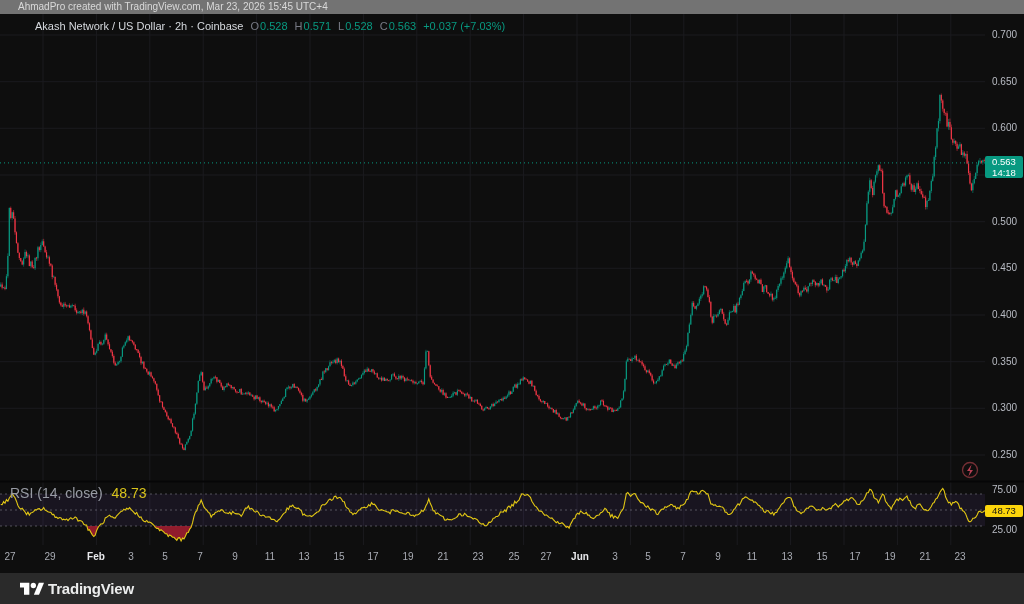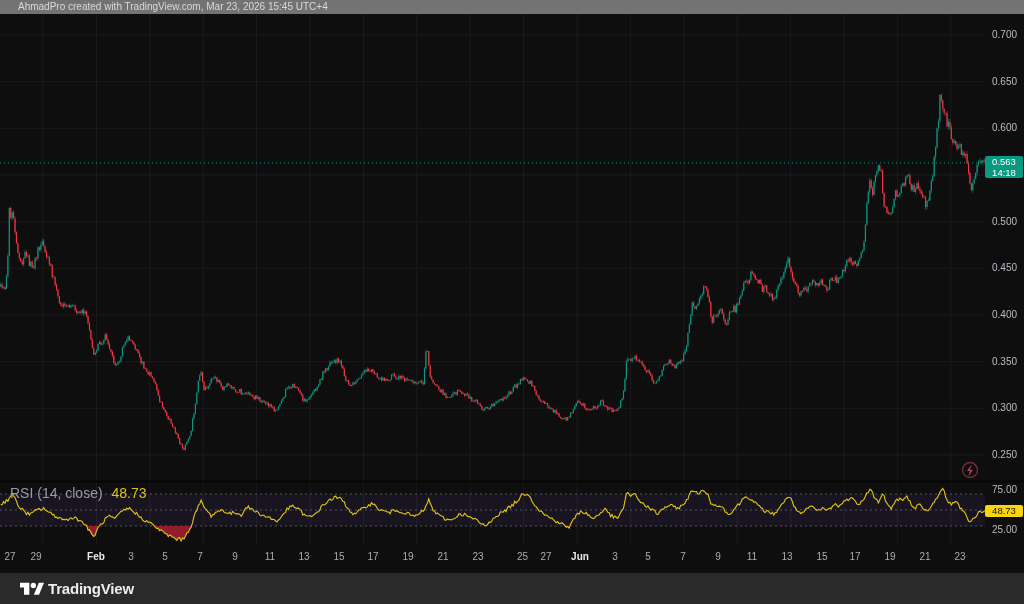--- a/index.html
+++ b/index.html
@@ -100,20 +100,23 @@
       </g>
       <g clip-path="url(#cpR)">
         <polyline points="0.72,490.55 2.15,490.62 3.58,487.61 5.01,489.25 6.44,485.65 7.87,487.30 9.31,483.91 10.74,482.01 12.17,479.49 13.60,481.89 15.03,483.67 16.46,487.19 17.90,491.42 19.33,493.93 20.76,495.17 22.19,494.31 23.62,496.18 25.05,497.99 26.49,500.61 27.92,498.17 29.35,501.11 30.78,498.97 32.21,498.52 33.64,497.61 35.08,495.69 36.51,495.98 37.94,494.89 39.37,494.66 40.80,496.27 42.23,495.46 43.67,493.52 45.10,496.16 46.53,496.84 47.96,497.64 49.39,498.30 50.82,498.29 52.26,500.54 53.69,500.35 55.12,503.35 56.55,503.12 57.98,504.49 59.41,503.60 60.85,503.81 62.28,505.86 63.71,505.21 65.14,505.90 66.57,505.01 68.01,506.66 69.44,504.91 70.87,503.66 72.30,505.04 73.73,504.38 75.16,503.00 76.60,503.90 78.03,506.99 79.46,506.62 80.89,506.83 82.32,507.61 83.75,510.35 85.19,511.04 86.62,511.10 88.05,516.34 89.48,515.75 90.91,518.37 92.34,520.88 93.78,522.55 95.21,521.26 96.64,516.42 98.07,513.49 99.50,511.52 100.93,509.87 102.37,509.95 103.80,508.79 105.23,503.93 106.66,503.38 108.09,502.08 109.52,501.21 110.96,502.64 112.39,502.86 113.82,503.87 115.25,504.12 116.68,501.82 118.11,500.42 119.55,498.96 120.98,497.43 122.41,496.98 123.84,495.25 125.27,496.14 126.70,494.22 128.14,495.27 129.57,493.57 131.00,495.37 132.43,496.82 133.86,498.38 135.29,500.19 136.73,498.50 138.16,501.72 139.59,503.38 141.02,502.98 142.45,505.91 143.88,507.19 145.32,507.76 146.75,506.46 148.18,508.36 149.61,507.97 151.04,508.80 152.47,510.01 153.91,511.27 155.34,513.34 156.77,514.38 158.20,514.32 159.63,516.65 161.06,515.71 162.50,516.81 163.93,518.07 165.36,519.79 166.79,519.78 168.22,522.58 169.65,520.96 171.09,521.73 172.52,523.10 173.95,523.26 175.38,524.77 176.81,526.37 178.24,523.87 179.68,523.66 181.11,526.88 182.54,523.93 183.97,524.86 185.40,522.16 186.84,518.73 188.27,518.45 189.70,515.14 191.13,513.30 192.56,508.65 193.99,502.32 195.43,498.17 196.86,496.73 198.29,491.31 199.72,490.04 201.15,486.10 202.58,489.57 204.02,493.21 205.45,494.83 206.88,496.17 208.31,498.36 209.74,499.19 211.17,503.12 212.61,500.77 214.04,500.40 215.47,498.16 216.90,498.02 218.33,496.80 219.76,497.25 221.20,495.70 222.63,496.09 224.06,498.17 225.49,498.93 226.92,499.03 228.35,499.52 229.79,498.11 231.22,500.40 232.65,497.36 234.08,498.92 235.51,499.64 236.94,499.84 238.38,499.80 239.81,500.44 241.24,502.22 242.67,499.93 244.10,496.69 245.53,493.99 246.97,494.17 248.40,491.86 249.83,495.28 251.26,494.37 252.69,495.17 254.12,497.37 255.56,498.13 256.99,496.91 258.42,498.49 259.85,501.17 261.28,501.88 262.71,501.13 264.15,501.40 265.58,503.22 267.01,502.92 268.44,502.69 269.87,503.09 271.30,505.40 272.74,505.41 274.17,505.43 275.60,506.94 277.03,507.69 278.46,505.95 279.89,504.97 281.33,502.70 282.76,500.68 284.19,499.09 285.62,498.40 287.05,493.93 288.48,495.43 289.92,491.90 291.35,492.50 292.78,491.07 294.21,493.22 295.64,493.89 297.07,494.41 298.51,494.15 299.94,495.63 301.37,496.61 302.80,501.07 304.23,500.03 305.66,501.57 307.10,502.05 308.53,502.01 309.96,501.54 311.39,502.54 312.82,501.86 314.26,500.41 315.69,499.28 317.12,498.08 318.55,497.72 319.98,495.63 321.41,491.64 322.85,490.53 324.28,490.97 325.71,489.96 327.14,488.51 328.57,486.07 330.00,484.93 331.44,486.29 332.87,485.63 334.30,482.40 335.73,482.18 337.16,484.48 338.59,483.69 340.03,483.28 341.46,485.02 342.89,487.46 344.32,487.79 345.75,492.59 347.18,494.11 348.62,494.88 350.05,498.13 351.48,498.47 352.91,500.67 354.34,499.11 355.77,499.74 357.21,498.03 358.64,496.07 360.07,495.68 361.50,493.87 362.93,493.78 364.36,493.20 365.80,493.92 367.23,493.20 368.66,490.65 370.09,492.03 371.52,488.67 372.95,490.42 374.39,490.21 375.82,491.90 377.25,494.26 378.68,496.16 380.11,496.19 381.54,495.62 382.98,496.24 384.41,496.82 385.84,497.21 387.27,497.99 388.70,498.05 390.13,499.70 391.57,496.14 393.00,495.54 394.43,496.67 395.86,497.33 397.29,496.72 398.72,498.03 400.16,498.74 401.59,498.86 403.02,499.42 404.45,499.84 405.88,500.10 407.31,498.30 408.75,498.54 410.18,501.10 411.61,501.46 413.04,501.04 414.47,502.39 415.90,500.86 417.34,500.94 418.77,500.28 420.20,498.97 421.63,496.37 423.06,497.45 424.49,495.42 425.93,491.73 427.36,489.26 428.79,484.84 430.22,489.30 431.65,492.19 433.09,496.68 434.52,496.86 435.95,499.96 437.38,498.90 438.81,500.16 440.24,501.24 441.68,501.91 443.11,502.43 444.54,506.02 445.97,506.15 447.40,505.01 448.83,505.66 450.27,505.57 451.70,505.95 453.13,504.90 454.56,504.57 455.99,503.60 457.42,502.56 458.86,499.90 460.29,499.90 461.72,501.98 463.15,501.79 464.58,499.40 466.01,500.65 467.45,502.43 468.88,502.66 470.31,503.06 471.74,503.75 473.17,505.08 474.60,504.34 476.04,505.05 477.47,505.90 478.90,508.09 480.33,509.44 481.76,510.13 483.19,509.72 484.63,511.63 486.06,511.78 487.49,510.88 488.92,508.17 490.35,508.37 491.78,507.25 493.22,504.14 494.65,503.95 496.08,502.43 497.51,502.44 498.94,501.41 500.37,497.92 501.81,498.00 503.24,498.08 504.67,495.85 506.10,497.64 507.53,493.30 508.96,492.02 510.40,493.86 511.83,490.51 513.26,491.89 514.69,487.29 516.12,489.20 517.55,487.32 518.99,486.18 520.42,482.60 521.85,479.92 523.28,480.07 524.71,481.40 526.14,480.97 527.58,480.50 529.01,481.93 530.44,483.31 531.87,487.18 533.30,489.55 534.73,491.90 536.17,492.58 537.60,494.67 539.03,497.03 540.46,497.15 541.89,497.49 543.32,499.71 544.76,501.39 546.19,500.83 547.62,501.88 549.05,503.44 550.48,504.26 551.91,503.94 553.35,505.53 554.78,507.21 556.21,508.69 557.64,507.51 559.07,509.62 560.51,509.45 561.94,508.66 563.37,509.97 564.80,511.66 566.23,513.21 567.66,512.51 569.10,514.21 570.53,510.18 571.96,507.64 573.39,504.72 574.82,504.59 576.25,500.55 577.69,499.20 579.12,500.23 580.55,497.11 581.98,498.07 583.41,499.45 584.84,499.69 586.28,498.47 587.71,501.06 589.14,500.97 590.57,503.25 592.00,503.91 593.43,504.59 594.87,503.70 596.30,501.81 597.73,501.27 599.16,501.08 600.59,498.64 602.02,498.24 603.46,496.64 604.89,494.26 606.32,495.36 607.75,498.29 609.18,498.54 610.61,502.89 612.05,500.42 613.48,504.04 614.91,501.96 616.34,503.22 617.77,504.46 619.20,501.62 620.64,498.27 622.07,496.39 623.50,494.23 624.93,487.01 626.36,479.55 627.79,478.57 629.23,480.36 630.66,482.42 632.09,480.76 633.52,479.78 634.95,479.57 636.38,481.94 637.82,484.96 639.25,486.66 640.68,488.63 642.11,488.67 643.54,489.40 644.97,491.89 646.41,493.28 647.84,491.81 649.27,494.11 650.70,496.20 652.13,494.98 653.56,495.82 655.00,496.61 656.43,500.17 657.86,500.66 659.29,498.16 660.72,496.19 662.15,494.99 663.59,495.24 665.02,492.72 666.45,493.43 667.88,492.25 669.31,491.79 670.74,490.33 672.18,490.69 673.61,492.63 675.04,492.13 676.47,494.82 677.90,493.48 679.34,494.80 680.77,491.30 682.20,491.25 683.63,490.59 685.06,489.24 686.49,485.45 687.93,485.31 689.36,480.12 690.79,477.51 692.22,476.94 693.65,477.67 695.08,477.72 696.52,477.52 697.95,480.19 699.38,479.78 700.81,477.24 702.24,476.29 703.67,477.04 705.11,478.11 706.54,479.86 707.97,479.81 709.40,484.91 710.83,490.02 712.26,490.12 713.70,491.44 715.13,490.73 716.56,492.22 717.99,492.49 719.42,492.17 720.85,492.74 722.29,492.90 723.72,494.39 725.15,498.26 726.58,498.32 728.01,500.53 729.44,500.47 730.88,499.73 732.31,498.30 733.74,495.50 735.17,494.30 736.60,491.71 738.03,489.85 739.47,491.11 740.90,488.19 742.33,484.96 743.76,484.29 745.19,482.96 746.62,483.21 748.06,484.40 749.49,485.49 750.92,486.07 752.35,485.97 753.78,488.38 755.21,487.79 756.65,489.10 758.08,490.99 759.51,491.64 760.94,493.69 762.37,494.24 763.80,497.63 765.24,498.57 766.67,496.66 768.10,496.47 769.53,498.76 770.96,500.00 772.39,498.26 773.83,501.07 775.26,498.45 776.69,498.53 778.12,495.35 779.55,493.80 780.98,490.96 782.42,489.54 783.85,488.64 785.28,485.37 786.71,484.21 788.14,483.46 789.57,483.46 791.01,484.06 792.44,487.78 793.87,492.58 795.30,493.18 796.73,496.71 798.16,497.56 799.60,498.09 801.03,499.68 802.46,498.25 803.89,498.10 805.32,495.55 806.76,494.07 808.19,494.42 809.62,492.36 811.05,491.98 812.48,492.35 813.91,493.43 815.35,495.15 816.78,496.43 818.21,495.55 819.64,496.00 821.07,495.77 822.50,493.43 823.94,494.32 825.37,495.99 826.80,495.85 828.23,494.96 829.66,494.05 831.09,494.68 832.53,492.00 833.96,491.15 835.39,489.58 836.82,491.20 838.25,493.15 839.68,491.29 841.12,490.49 842.55,489.17 843.98,486.88 845.41,486.80 846.84,485.15 848.27,486.59 849.71,484.92 851.14,483.57 852.57,483.88 854.00,485.69 855.43,486.96 856.86,490.14 858.30,490.53 859.73,490.43 861.16,487.30 862.59,486.80 864.02,485.30 865.45,482.23 866.89,478.74 868.32,478.80 869.75,475.31 871.18,475.96 872.61,478.40 874.04,483.70 875.48,484.82 876.91,485.40 878.34,488.92 879.77,485.69 881.20,482.65 882.63,480.03 884.07,481.45 885.50,487.23 886.93,489.07 888.36,491.47 889.79,492.52 891.22,495.24 892.66,491.46 894.09,489.91 895.52,486.90 896.95,485.02 898.38,486.65 899.81,484.14 901.25,485.23 902.68,486.45 904.11,484.67 905.54,483.35 906.97,481.96 908.40,486.17 909.84,486.60 911.27,490.98 912.70,492.83 914.13,493.78 915.56,494.86 916.99,491.10 918.43,490.31 919.86,489.98 921.29,491.96 922.72,494.37 924.15,495.86 925.59,495.65 927.02,496.76 928.45,496.41 929.88,494.48 931.31,492.58 932.74,489.28 934.18,488.52 935.61,485.04 937.04,484.35 938.47,481.48 939.90,478.20 941.33,476.16 942.77,474.52 944.20,476.90 945.63,483.12 947.06,485.88 948.49,488.81 949.92,488.30 951.36,491.15 952.79,488.48 954.22,488.73 955.65,487.45 957.08,488.19 958.51,490.10 959.95,494.60 961.38,494.16 962.81,496.83 964.24,497.63 965.67,499.90 967.10,503.78 968.54,507.04 969.97,507.95 971.40,506.93 972.83,504.32 974.26,504.26 975.69,503.31 977.13,500.96 978.56,497.72 979.99,497.13 981.42,498.38 982.85,498.15 984.28,496.85 985.72,497.34 " fill="none" stroke="#e2c714" stroke-width="1.1"></polyline>
       </g>
       <g opacity="0.75">
   <circle cx="970" cy="456" r="7.5" fill="rgba(20,10,12,0.25)" stroke="rgba(244,88,102,0.6)" stroke-width="1.3"></circle>
   <path d="M971.6 450.5l-4.6 6.6h3l-1.6 5.4 4.6-6.6h-3z" fill="#f0506a"></path>
       </g>
     </svg>
 
+  <div id="legend">
+    <span>Akash Network / US Dollar · 2h · Coinbase</span><span class="ol">O</span><span class="ov">0.528</span><span class="ol">H</span><span class="ov">0.571</span><span class="ol">L</span><span class="ov">0.528</span><span class="ol">C</span><span class="ov">0.563</span><span class="chg">+0.037 (+7.03%)</span>
+  </div>
 
   <div id="pricebox">
     <div class="r">0.563</div>
     <div class="r">14:18</div>
   </div>
 
   <div id="rsirow">
     <span class="t">RSI</span>
     <span class="t">(14, close)</span>
     <span class="v">48.73</span>
@@ -126,34 +129,34 @@
     <div class="ylab" style="top: 61.6667px;">0.650</div>
     <div class="ylab" style="top: 108.333px;">0.600</div>
     <div class="ylab" style="top: 155px;">0.550</div>
     <div class="ylab" style="top: 201.667px;">0.500</div>
     <div class="ylab" style="top: 248.333px;">0.450</div>
     <div class="ylab" style="top: 295px;">0.400</div>
     <div class="ylab" style="top: 341.667px;">0.350</div>
     <div class="ylab" style="top: 388.333px;">0.300</div>
     <div class="ylab" style="top: 435px;">0.250</div>
     <div class="xlab" style="left: 10px;">27</div>
-    <div class="xlab" style="left: 36px;">29</div>
+    <div class="xlab" style="left: 50px;">29</div>
     <div class="xlab bold" style="left: 96px;">Feb</div>
     <div class="xlab" style="left: 131px;">3</div>
     <div class="xlab" style="left: 165px;">5</div>
     <div class="xlab" style="left: 200px;">7</div>
     <div class="xlab" style="left: 235px;">9</div>
     <div class="xlab" style="left: 270px;">11</div>
     <div class="xlab" style="left: 304px;">13</div>
     <div class="xlab" style="left: 339px;">15</div>
     <div class="xlab" style="left: 373px;">17</div>
     <div class="xlab" style="left: 408px;">19</div>
     <div class="xlab" style="left: 443px;">21</div>
     <div class="xlab" style="left: 478px;">23</div>
-    <div class="xlab" style="left: 514px; text-align: right;">25</div>
+    <div class="xlab" style="left: 514px;">25</div>
     <div class="xlab" style="left: 546px;">27</div>
     <div class="xlab bold" style="left: 580px;">Jun</div>
     <div class="xlab" style="left: 615px;">3</div>
     <div class="xlab" style="left: 648px;">5</div>
     <div class="xlab" style="left: 683px;">7</div>
     <div class="xlab" style="left: 718px;">9</div>
     <div class="xlab" style="left: 752px;">11</div>
     <div class="xlab" style="left: 787px;">13</div>
     <div class="xlab" style="left: 822px;">15</div>
     <div class="xlab" style="left: 855px;">17</div>

